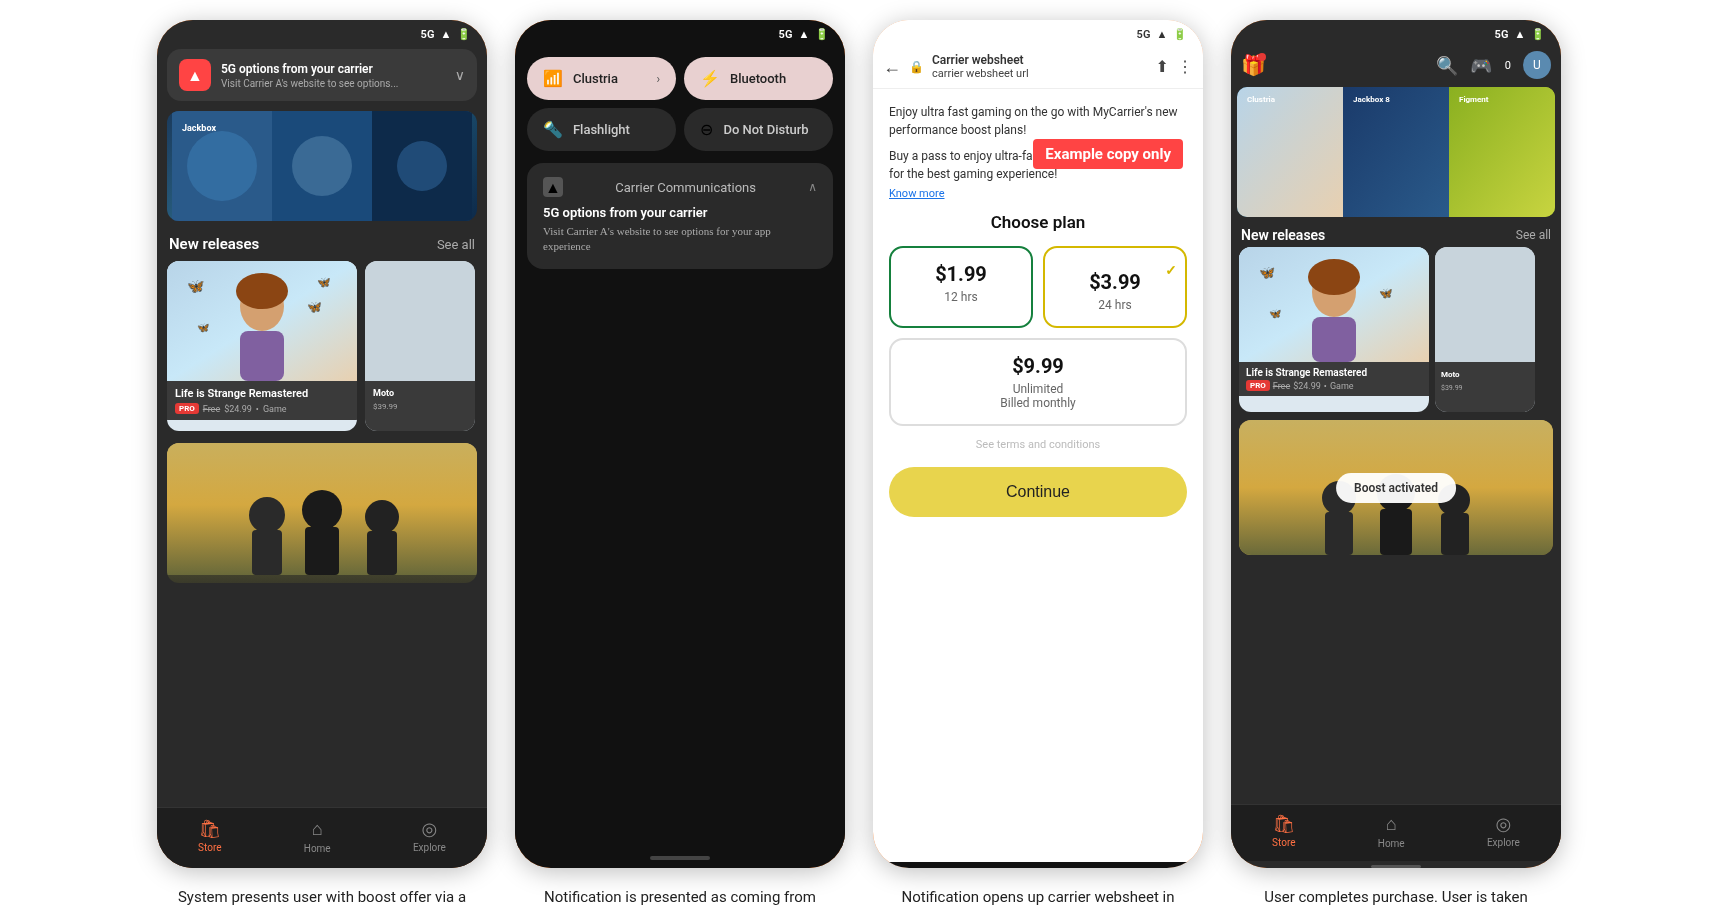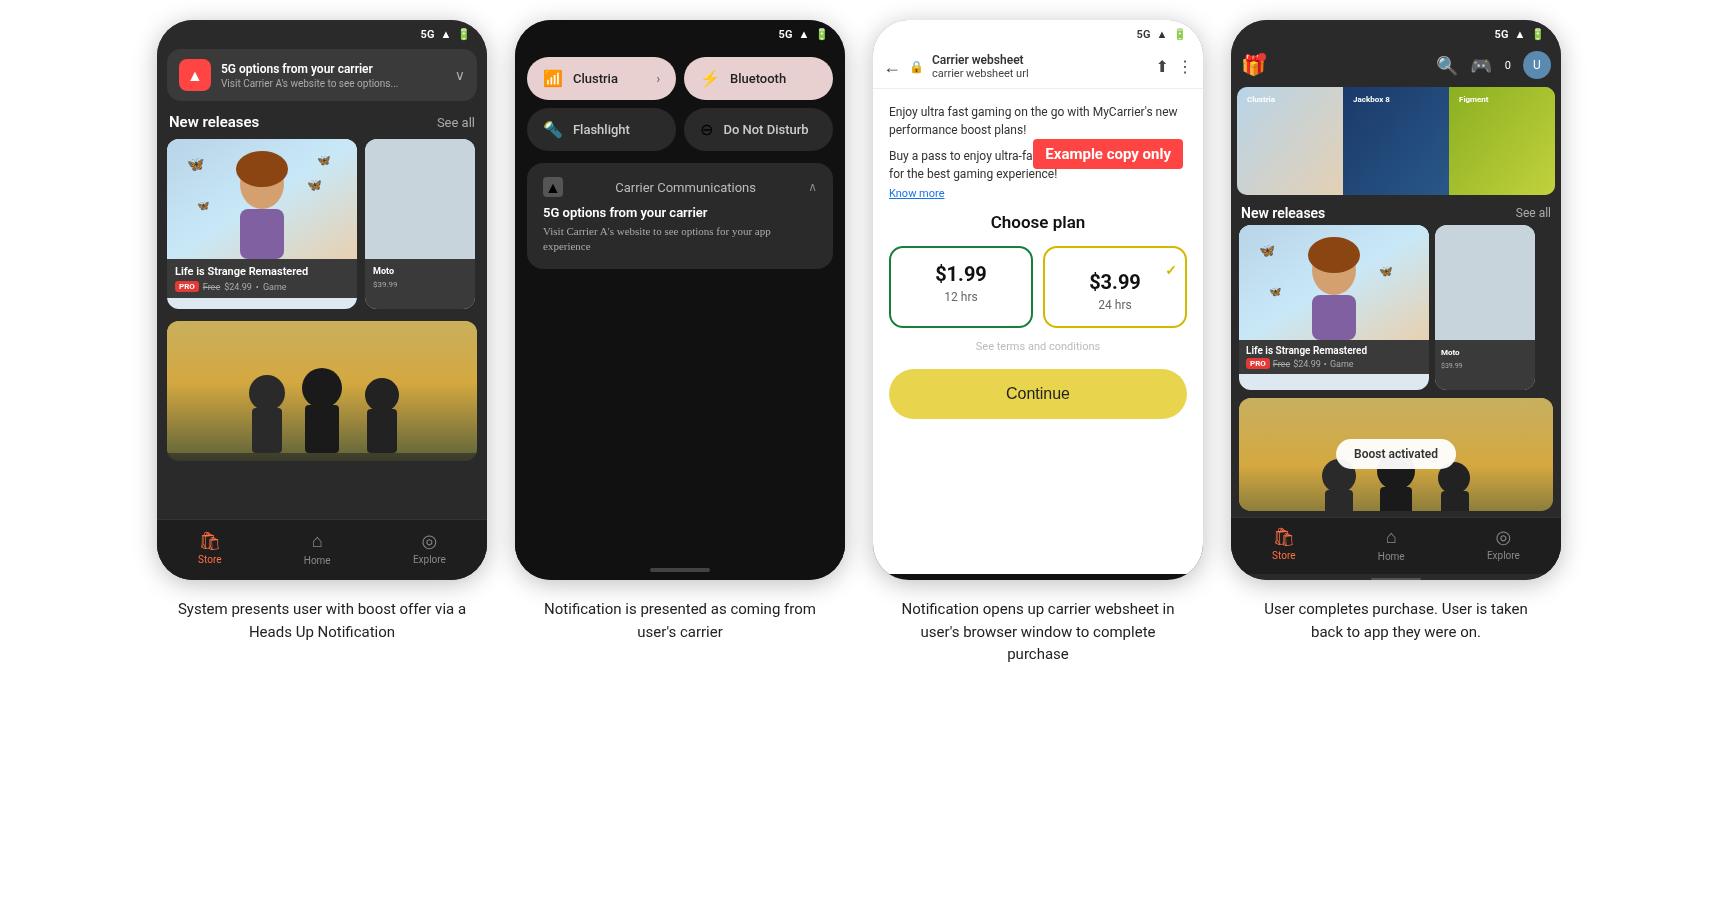--- a/index.html
+++ b/index.html
@@ -20,25 +20,25 @@
       justify-content: center;
     }
     .screen-container {
       display: flex;
       flex-direction: column;
       align-items: center;
       width: 330px;
     }
     .phone-frame {
       width: 330px;
-      height: 560px;
+      height: 848px;
       border-radius: 36px;
       overflow: hidden;
       position: relative;
-      background: #701a75;
+      background: #f97316;
       box-shadow: 0 4px 24px rgba(0,0,0,0.25);
     }
     .caption {
       margin-top: 18px;
       font-size: 15px;
       color: #222;
       text-align: center;
       line-height: 1.5;
       max-width: 290px;
     }
@@ -334,20 +334,34 @@
 
         <div class="hud-notification">
           <div class="hud-icon">▲</div>
           <div class="hud-text">
             <div class="hud-title">5G options from your carrier</div>
             <div class="hud-sub">Visit Carrier A's website to see options...</div>
           </div>
           <div class="hud-arrow">∨</div>
         </div>
 
+        <div class="banner-img">
+          <div class="banner-game-art">
+            <svg width="300" height="110" viewBox="0 0 300 110">
+              <rect width="300" height="110" fill="#1a3a5c"></rect>
+              <rect x="0" y="0" width="100" height="110" fill="#2a5a8a"></rect>
+              <rect x="100" y="0" width="100" height="110" fill="#1a4a7a"></rect>
+              <rect x="200" y="0" width="100" height="110" fill="#0d2a4a"></rect>
+              <circle cx="50" cy="55" r="35" fill="#3a7ab0" opacity="0.6"></circle>
+              <circle cx="150" cy="55" r="30" fill="#5a8ab0" opacity="0.5"></circle>
+              <circle cx="250" cy="55" r="25" fill="#2a5a8a" opacity="0.7"></circle>
+              <text x="10" y="20" fill="white" font-size="9" font-weight="bold">Jackbox</text>
+            </svg>
+          </div>
+        </div>
 
         <div class="section-header">
           <span class="section-title">New releases</span>
           <span class="see-all">See all</span>
         </div>
 
         <div class="game-cards-row">
           <div class="game-card game-card-main">
             <div class="game-card-img">
               <svg width="190" height="120" viewBox="0 0 190 120">
@@ -518,20 +532,25 @@
               <div class="plan-duration">12 hrs</div>
             </div>
             <div class="plan-card plan-card-selected">
               <span class="plan-checkmark">✓</span>
               <div class="plan-price">$3.99</div>
               <div class="plan-duration">24 hrs</div>
             </div>
           </div>
 
           
+          <div class="plan-card-single">
+            <div class="plan-price">$9.99</div>
+            <div class="plan-duration">Unlimited</div>
+            <div class="plan-unlimited">Billed monthly</div>
+          </div>
 
           <div class="terms-text">See terms and conditions</div>
 
           <button class="continue-btn">Continue</button>
         </div>
 
         <div class="screen3-bottom-bar"></div>
       </div>
     </div>
     <div class="caption">Notification opens up carrier websheet in user's browser window to complete purchase</div>

